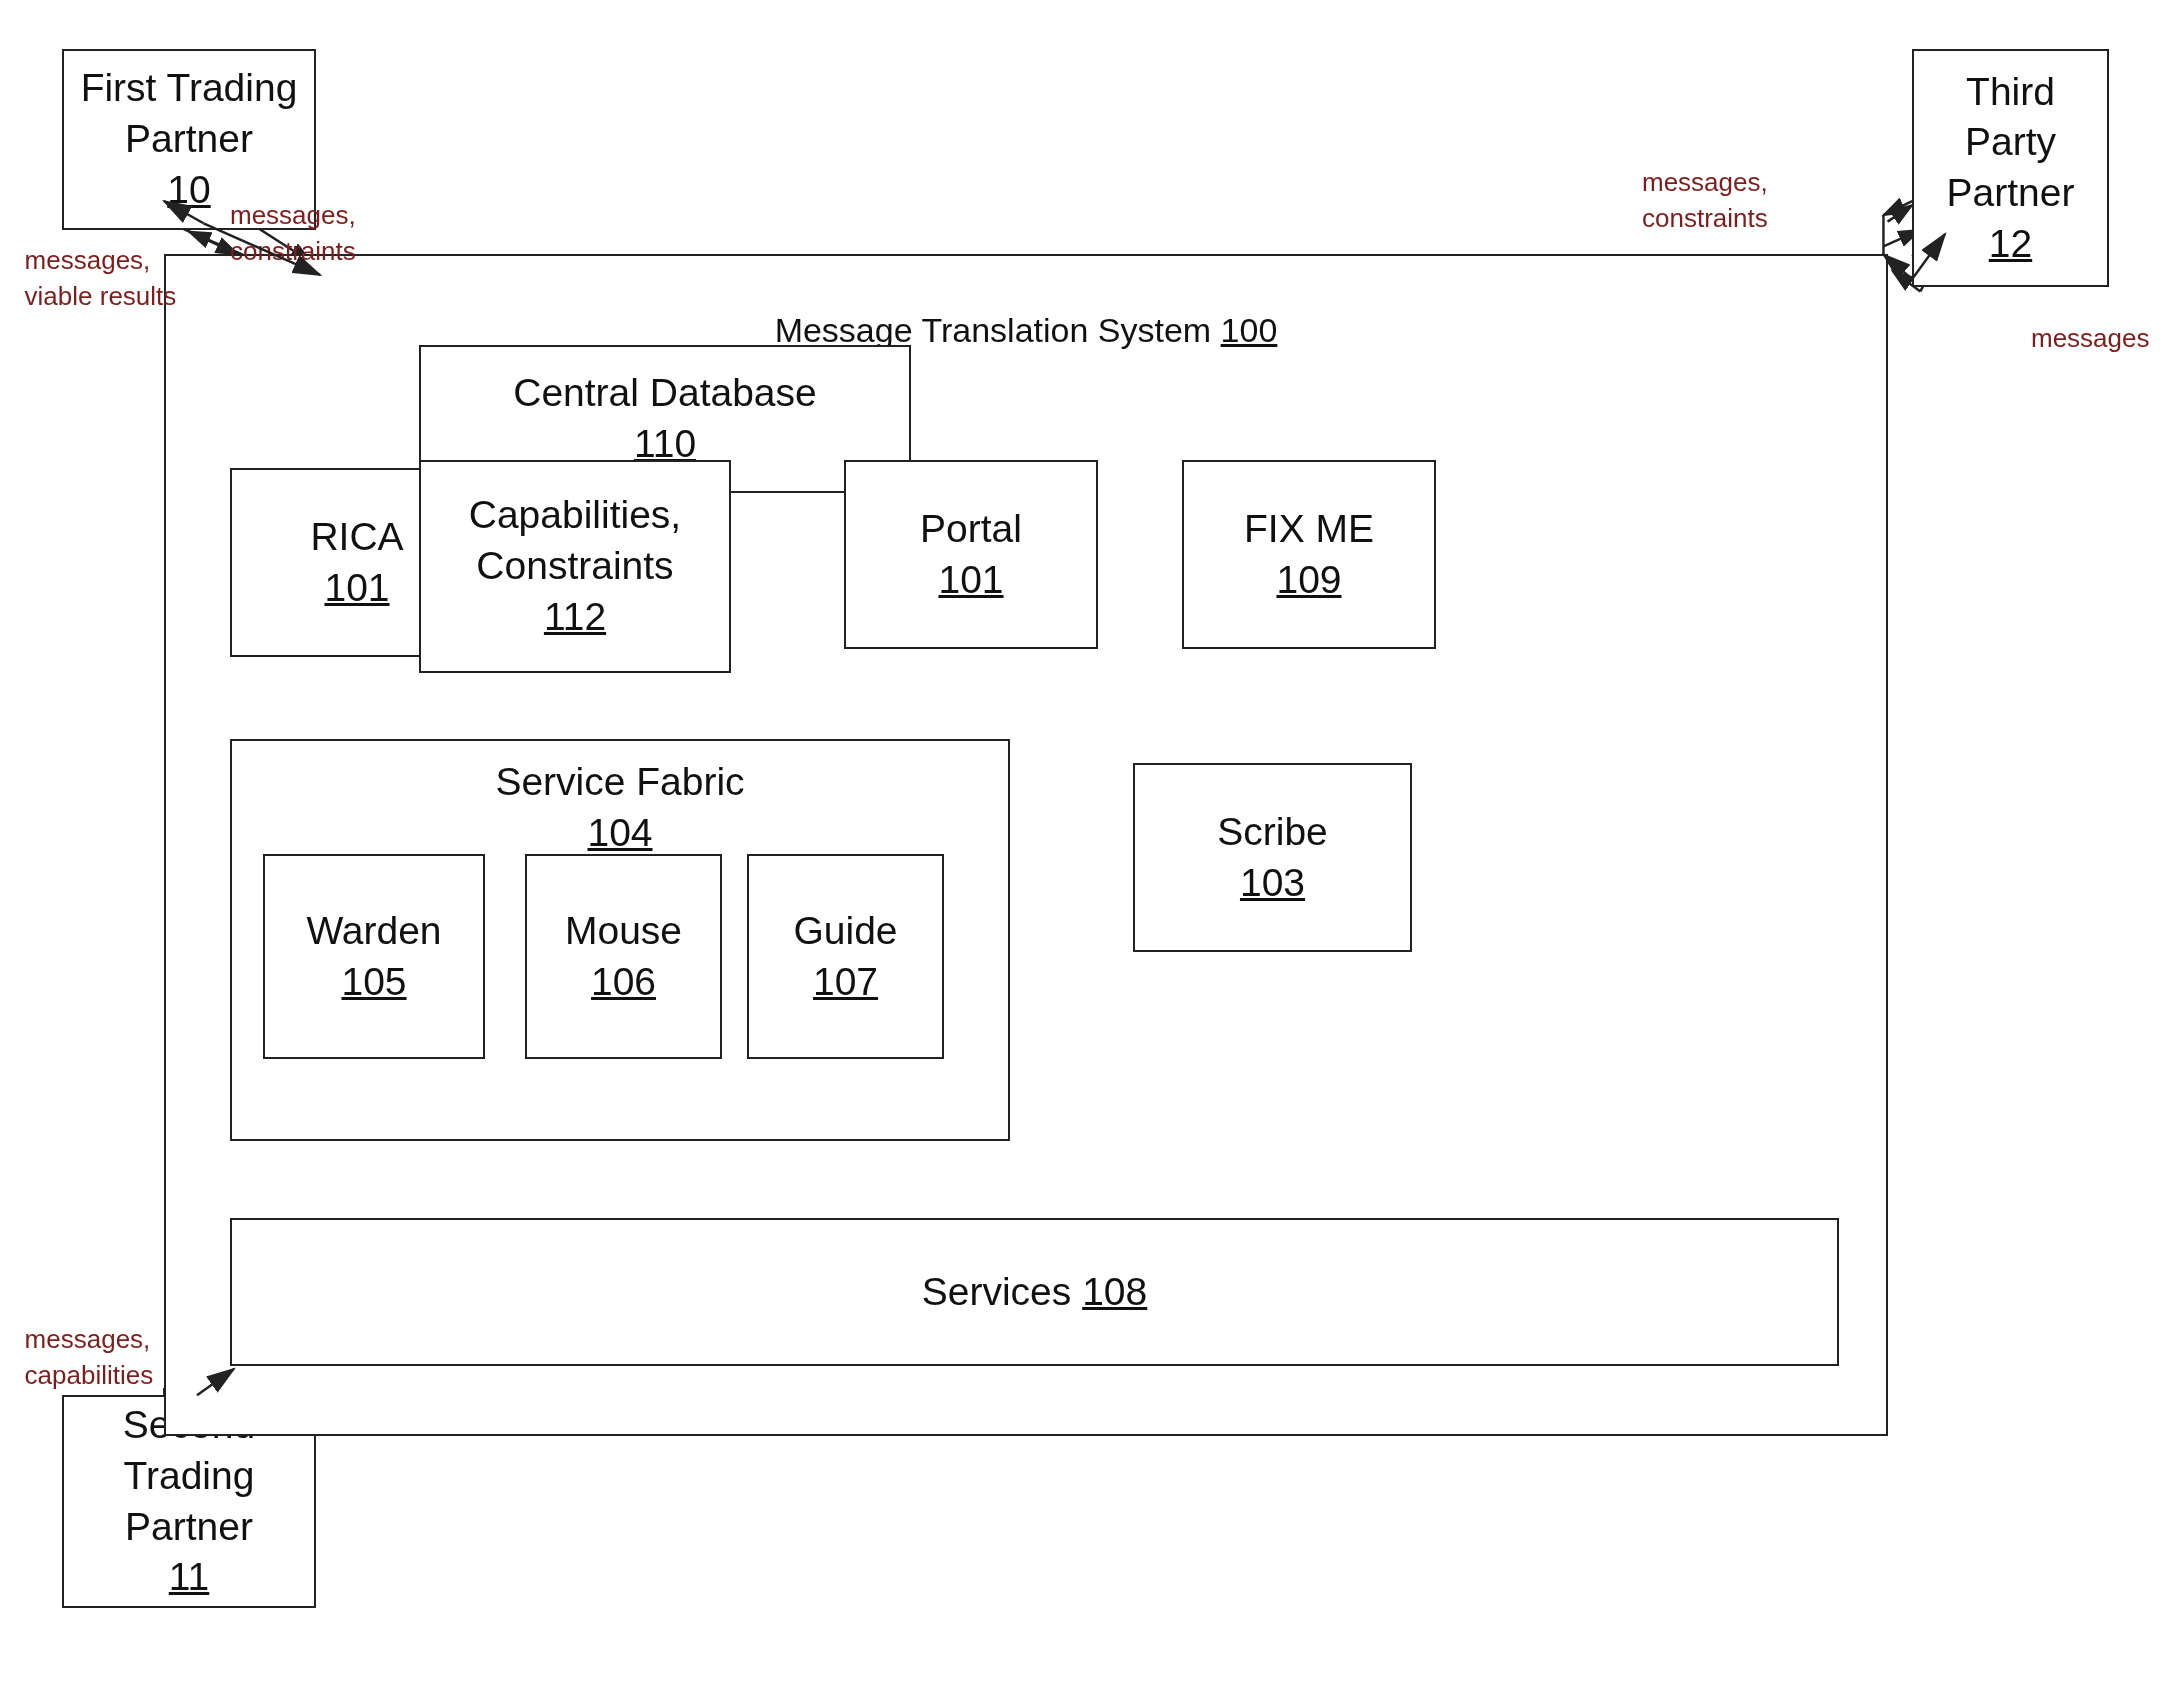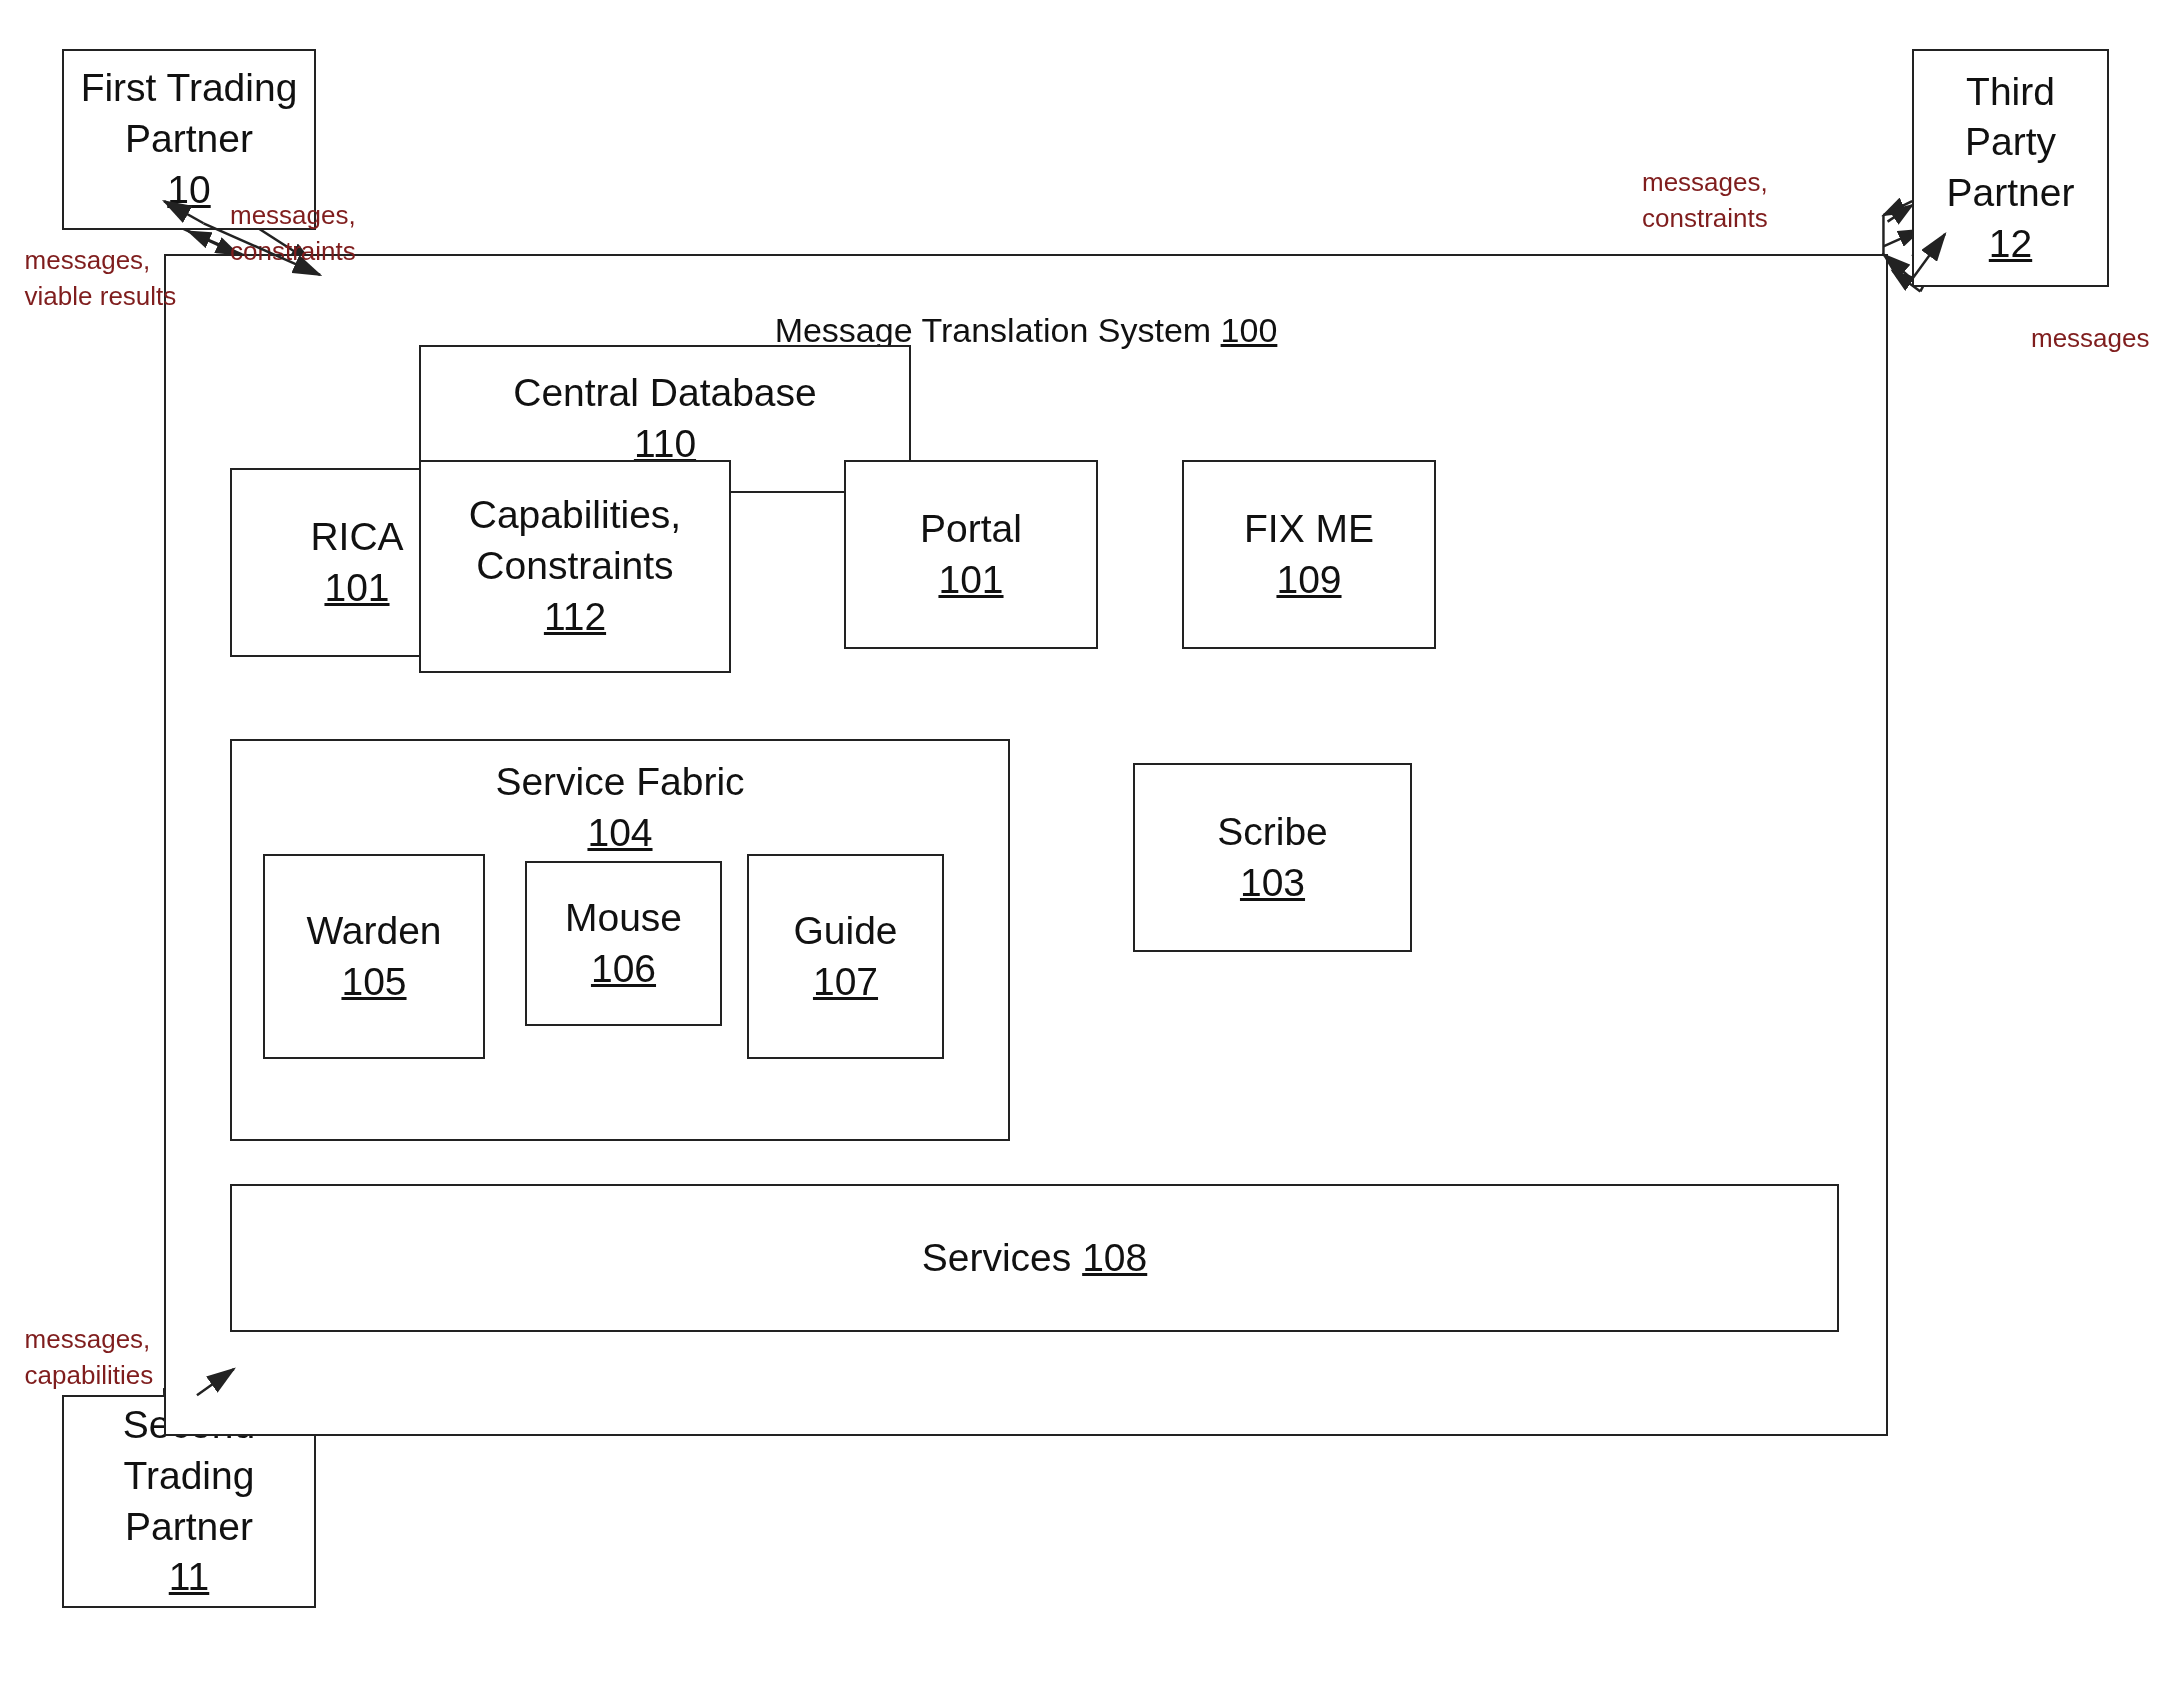--- a/index.html
+++ b/index.html
@@ -153,33 +153,33 @@
   </div>
 
   <div class="box" style="left:230px; top:739px; width:780px; height:402px; justify-content:flex-start; padding-top:16.4px;">
     <span class="box-label">Service Fabric<br><span class="underline">104</span></span>
   </div>
 
   <div class="box" style="left:263px; top:854px; width:222px; height:205px;">
     <span class="box-label">Warden<br><span class="underline">105</span></span>
   </div>
 
-  <div class="box" style="left:525px; top:854px; width:197px; height:165px;margin-top:7px;">
+  <div class="box" style="left:525px; top:854px; width:197px; height:205px;">
     <span class="box-label">Mouse<br><span class="underline">106</span></span>
   </div>
 
   <div class="box" style="left:747px; top:854px; width:197px; height:205px;">
     <span class="box-label">Guide<br><span class="underline">107</span></span>
   </div>
 
   <div class="box" style="left:1133px; top:763px; width:279px; height:189px;">
     <span class="box-label">Scribe<br><span class="underline">103</span></span>
   </div>
 
-  <div class="box" style="left:230px; top:1184px; width:1609px; height:148px;">
+  <div class="box" style="left:230px; top:1218px; width:1609px; height:148px;">
     <span class="box-label">Services <span class="underline">108</span></span>
   </div>
 
   <div class="arrow-label" style="left:24.6px; top:242px; font-size:26px;">messages,<br>viable results</div>
 
   <div class="arrow-label" style="left:230px; top:197px; font-size:26px;">messages,<br>constraints</div>
 
   <div class="arrow-label" style="left:1642px; top:164px; font-size:26px;">messages,<br>constraints</div>
 
   <div class="arrow-label" style="left:2031px; top:320px; font-size:26px;">messages</div>

